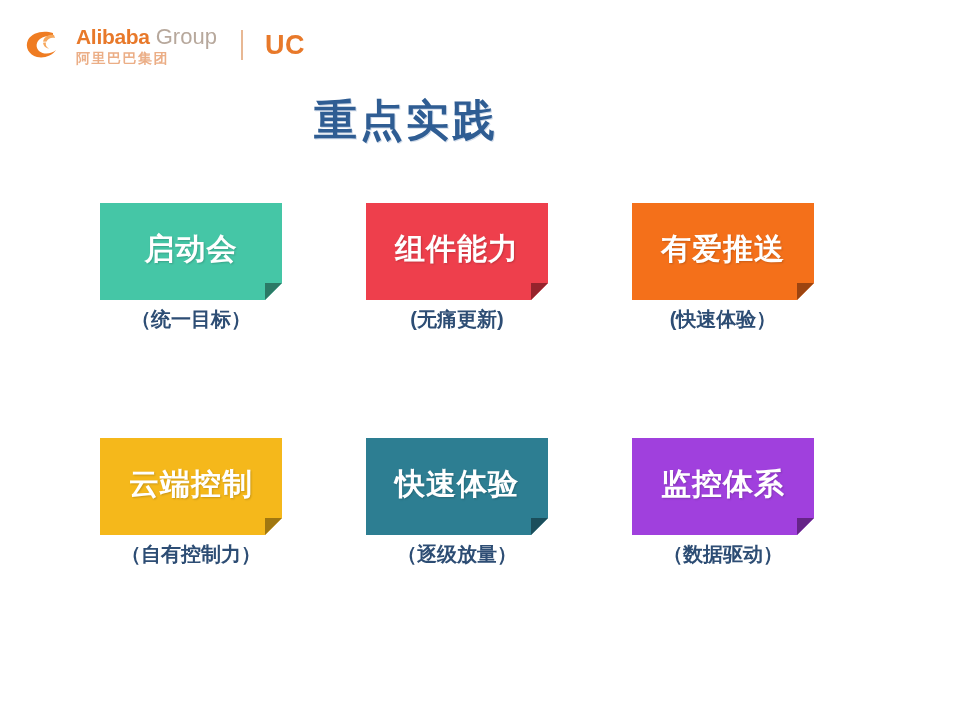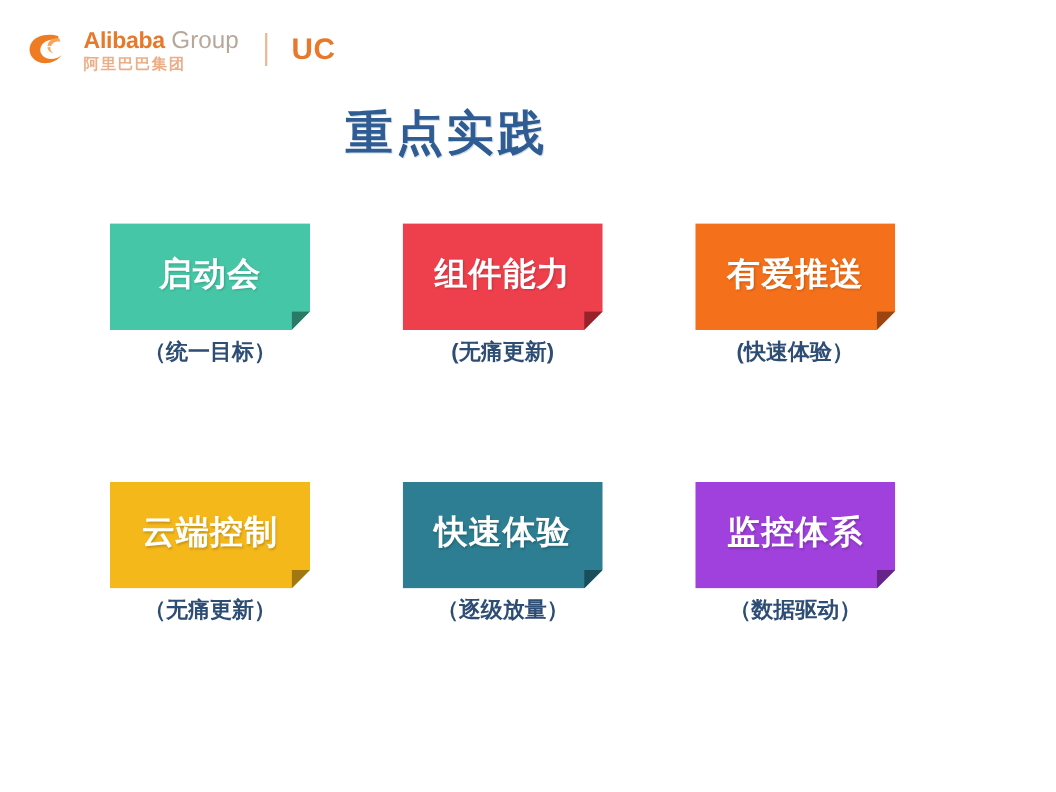--- a/index.html
+++ b/index.html
@@ -226,21 +226,21 @@
     </div>
 
     <div class="card-row">
 
       <div class="card-cell">
         <div class="card-box">
           <span class="card-surface" style="background: rgb(245, 184, 27);"></span>
           <span class="card-fold" style="background: rgb(160, 119, 16);"></span>
           <span class="card-label">云端控制</span>
         </div>
-        <div class="card-caption" style="color: rgb(45, 77, 116);">（无痛更新）</div>
+        <div class="card-caption" style="color: rgb(45, 77, 116);">（自有控制力）</div>
       </div>
 
       <div class="card-cell">
         <div class="card-box">
           <span class="card-surface" style="background: rgb(45, 126, 146);"></span>
           <span class="card-fold" style="background: rgb(27, 78, 91);"></span>
           <span class="card-label">快速体验</span>
         </div>
         <div class="card-caption" style="color: rgb(45, 77, 116);">（逐级放量）</div>
       </div>

